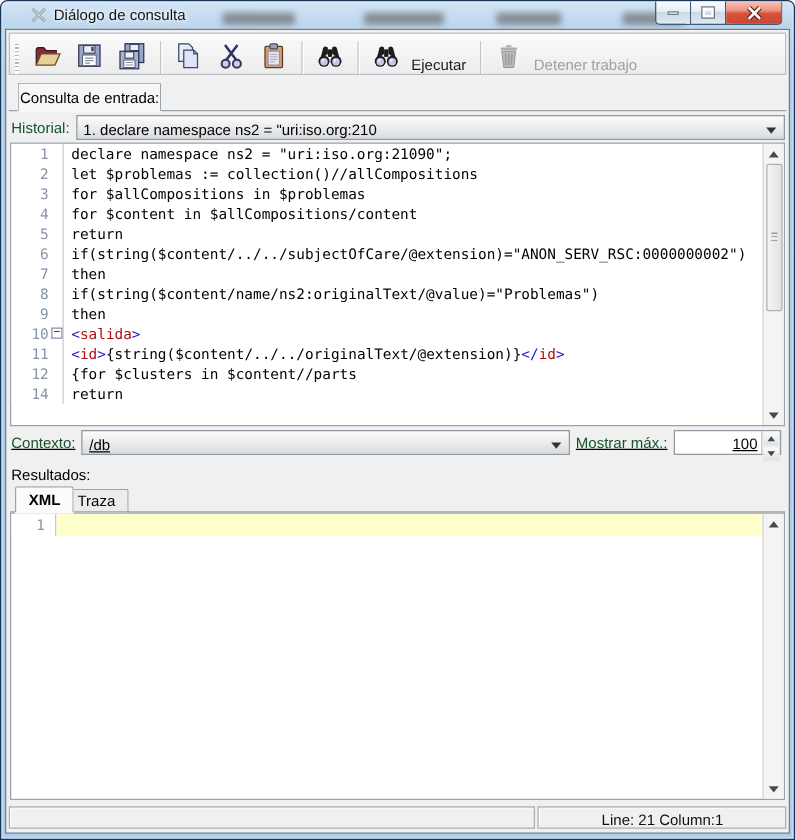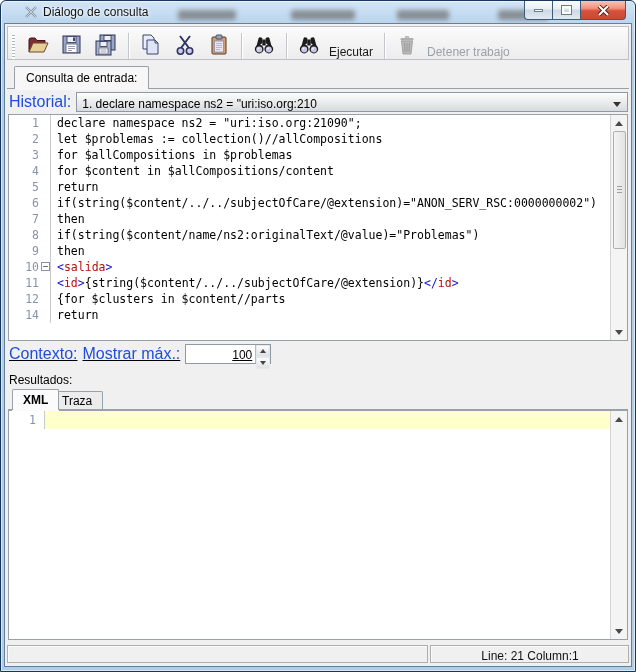--- a/index.html
+++ b/index.html
@@ -43,28 +43,28 @@
           background: repeating-linear-gradient(180deg, #aeb4b9 0 1px, #ffffff 1px 3px); }
   .tbtn { min-width: 30px; height: 28px; display: flex; align-items: center; justify-content: center; margin: 0 2px; }
   .tbtn svg { width: 24px; height: 24px; }
   .tsep { width: 1px; height: 26px; background: #c3c7cb; box-shadow: 1px 0 0 #fff; margin: 0 5px; flex: none; }
   .tbtn-label { font-size: 12px; color: #1a1a1a; margin: 0 6px 0 3px; white-space: nowrap; }
   .tbtn-label.disabled { color: #9ba1a6; }
 
   
   .tabstrip { position: relative; height: 24px; margin: 3px 2px 0 2px; flex: none; }
   .tabstrip::after { content: ""; position: absolute; left: 0; right: 0; bottom: 0; height: 1px; background: #99a1a9; }
-  .tab-active { position: absolute; left: 7px; bottom: 0; height: 23px; padding: 0 11px;
+  .tab-active { position: absolute; left: 7px; bottom: 0; height: 23px; padding: 0 1px;
                 background: #f7f7f7; border: 1px solid #99a1a9; border-bottom: none;
                 border-radius: 2px 2px 0 0; font-size: 12px; line-height: 22px; z-index: 2;
                 box-shadow: 0 1px 0 #f7f7f7; }
 
   
   .hist-row { display: flex; align-items: center; padding: 3px 3px 2px 4px; gap: 5px; flex: none; }
-  .ui-label { font-size: 16px; color: #1d4ed8; white-space: nowrap; }
+  .ui-label { font-size: 12px; color: #14532d; white-space: nowrap; }
   .combo { height: 20px; border: 1px solid #8e99a4; display: flex; align-items: flex-end;
            background: linear-gradient(#fdfdfd, #e9eaeb 55%, #d8dbde); padding: 0 3px 0 5px;
            font-size: 12px; overflow: hidden; }
   .combo.grow { flex: 1; }
   .combo-text { flex: 1; white-space: nowrap; overflow: hidden; }
   .combo-arrow { width: 0; height: 0; border: 4px solid transparent; border-top: 5px solid #333;
                  margin: 5px 3px 0 6px; flex: none; }
 
   
   .qeditor { margin: 0 3px; height: 227px; border: 1px solid #9aa0a6; background: #fff;
@@ -305,21 +305,21 @@
           <div class="ed-row">
             <span class="ed-gutter">9</span>
             <span class="ed-code"><span class="seg-p">then</span></span>
           </div>
           <div class="ed-row">
             <span class="ed-gutter">10<span class="fold-box">−</span></span>
             <span class="ed-code"><span class="seg-b">&lt;</span><span class="seg-t">salida</span><span class="seg-b">&gt;</span></span>
           </div>
           <div class="ed-row">
             <span class="ed-gutter">11</span>
-            <span class="ed-code"><span class="seg-b">&lt;</span><span class="seg-t">id</span><span class="seg-b">&gt;</span><span class="seg-p">{string($content/../../subjectOfCare/@extension)}</span><span class="seg-b">&lt;/</span><span class="seg-t">id</span><span class="seg-b">&gt;</span></span>
+            <span class="ed-code"><span class="seg-b">&lt;</span><span class="seg-t">id</span><span class="seg-b">&gt;</span><span class="seg-p">{string($content/../../originalText/@extension)}</span><span class="seg-b">&lt;/</span><span class="seg-t">id</span><span class="seg-b">&gt;</span></span>
           </div>
           <div class="ed-row">
             <span class="ed-gutter">12</span>
             <span class="ed-code"><span class="seg-p">{for $clusters in $content//parts</span></span>
           </div>
           <div class="ed-row">
             <span class="ed-gutter">14</span>
             <span class="ed-code"><span class="seg-p">return</span></span>
           </div>
         </div>
@@ -330,20 +330,24 @@
         <div class="sb-thumb"></div>
         <div class="sb-fill"></div>
         <div class="sb-btn">
             <span class="tri-down"></span>
           </div>
       </div>
     </div>
 
     <div class="ctx-row">
       <span class="ui-label">Contexto:</span>
+      <div class="combo grow">
+        <span class="combo-text">/db</span>
+        <span class="combo-arrow"></span>
+      </div>
       <span class="ui-label">Mostrar máx.:</span>
       <div class="spinner">
         <span class="spin-val">100</span>
         <div class="spin-btns">
           <div class="spin-b">
               <span class="tri-up-s"></span>
             </div>
           <div class="spin-b">
               <span class="tri-down-s"></span>
             </div>

